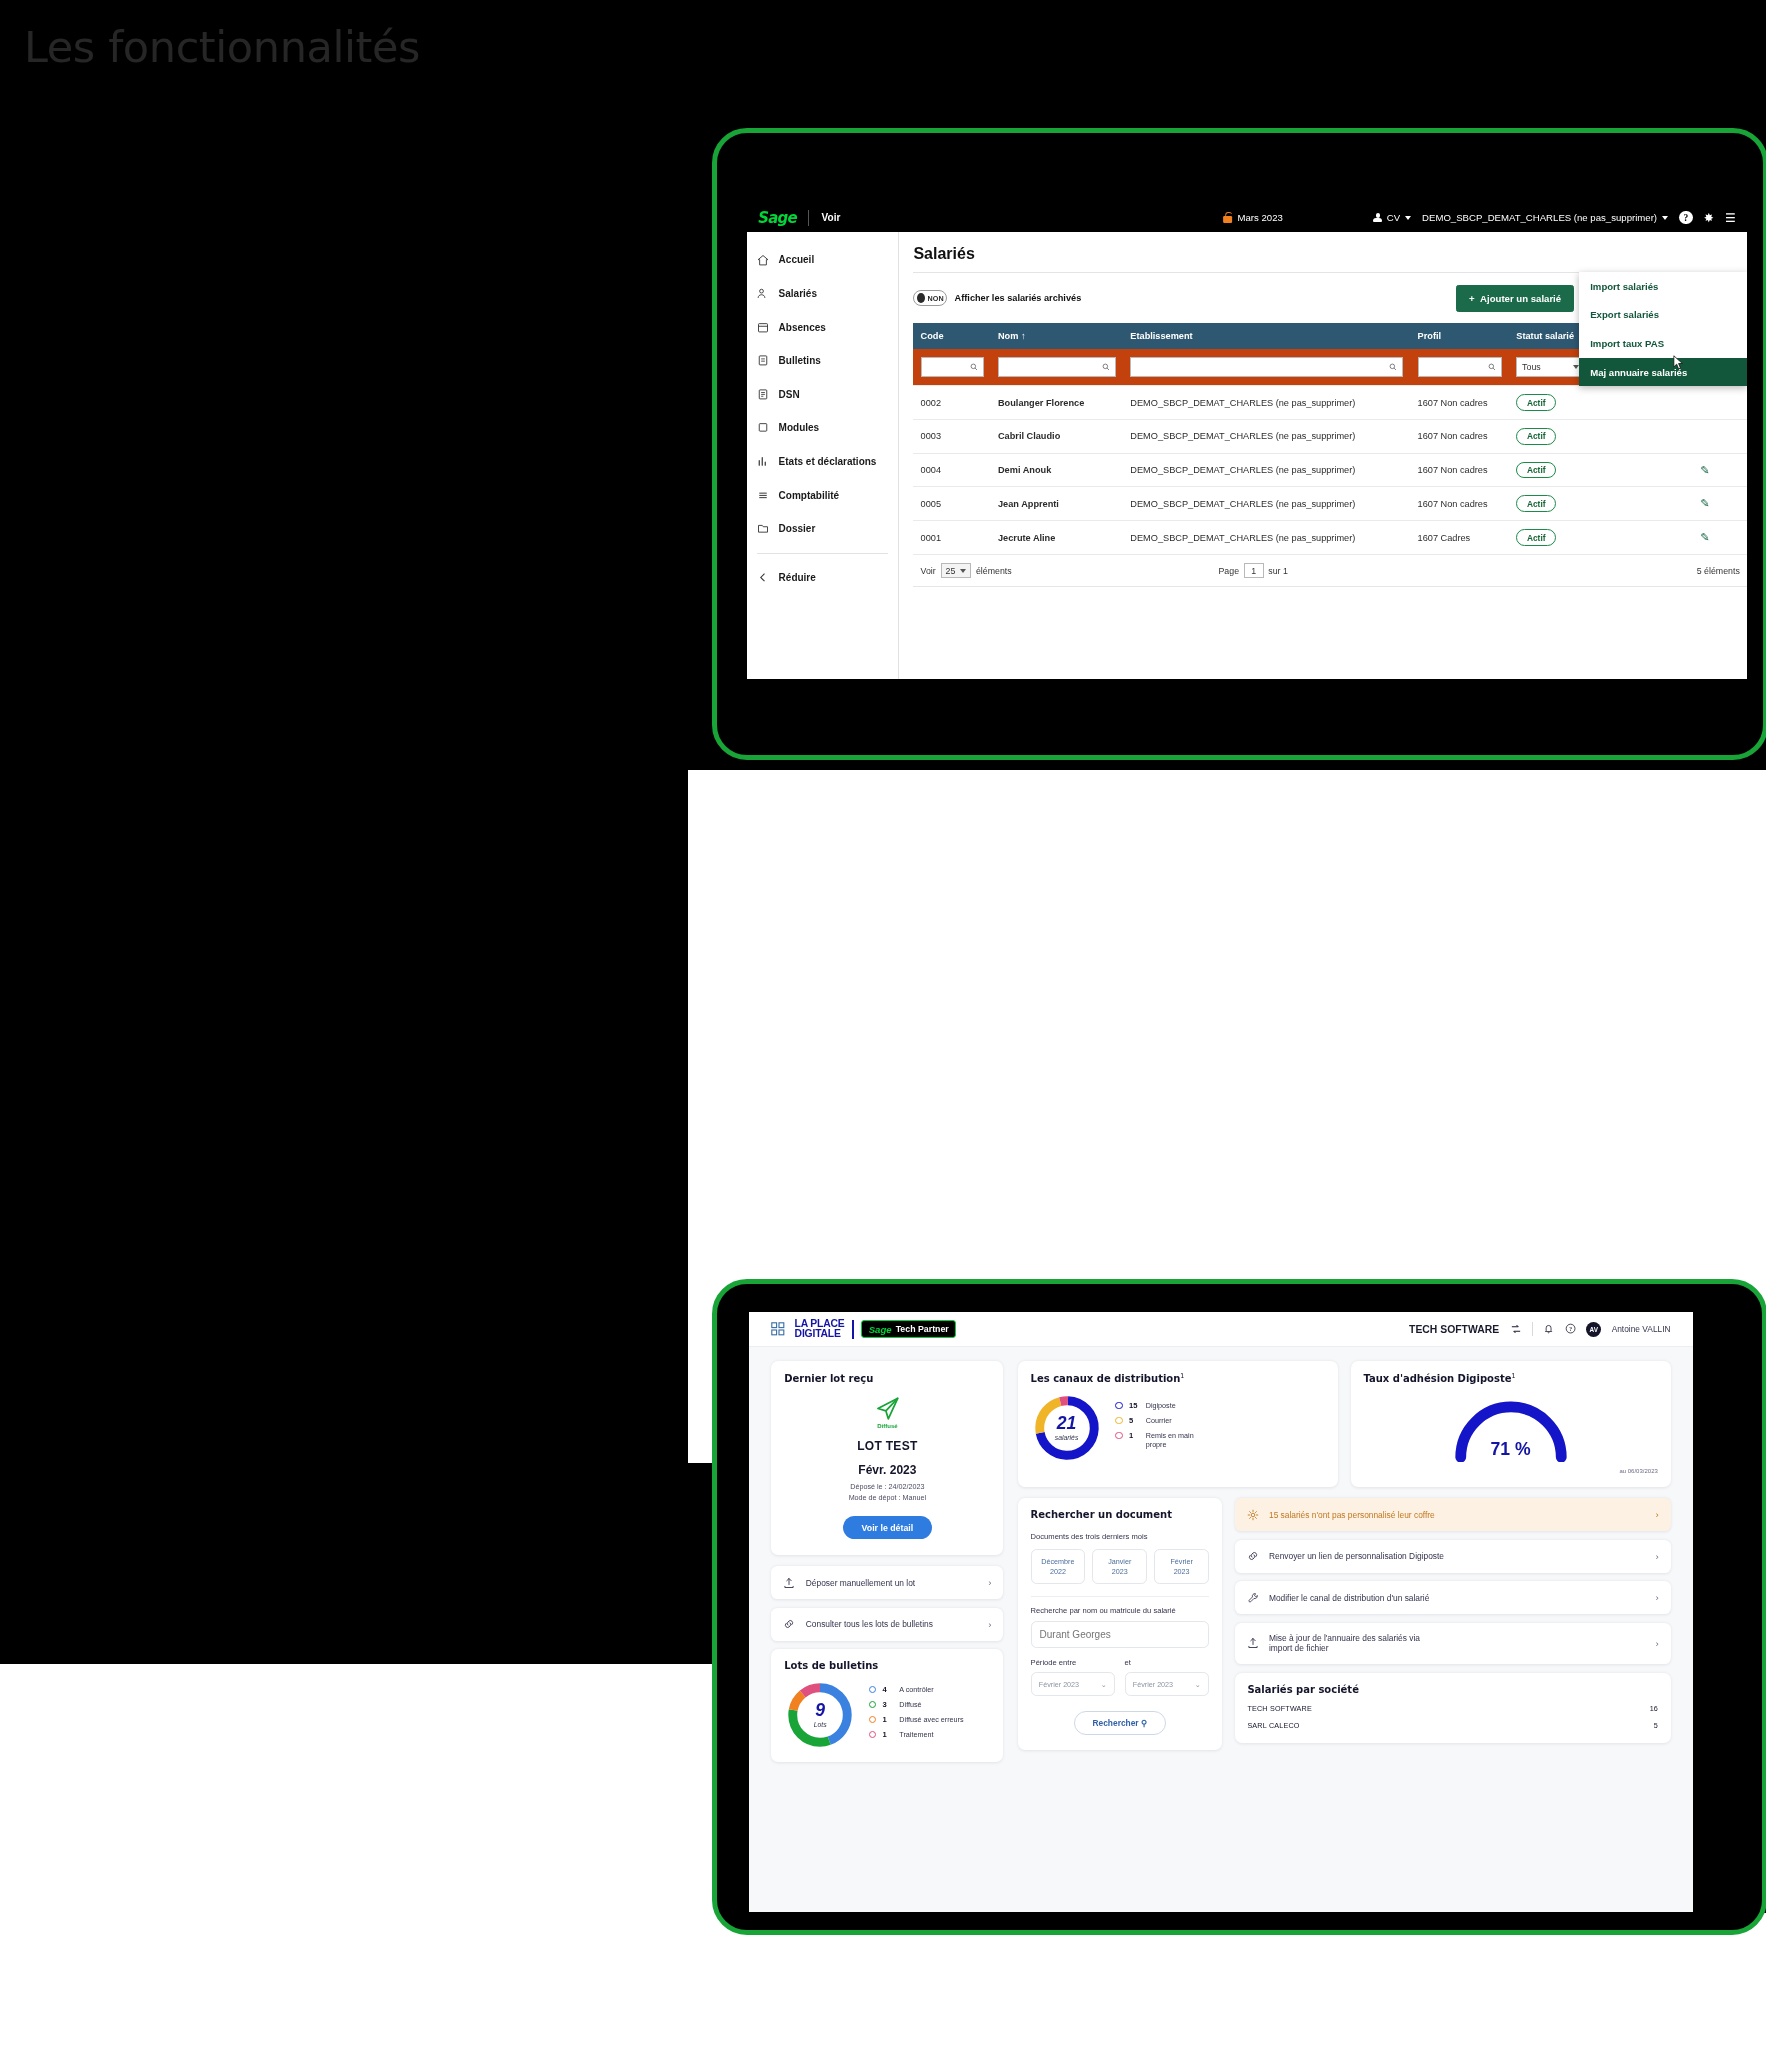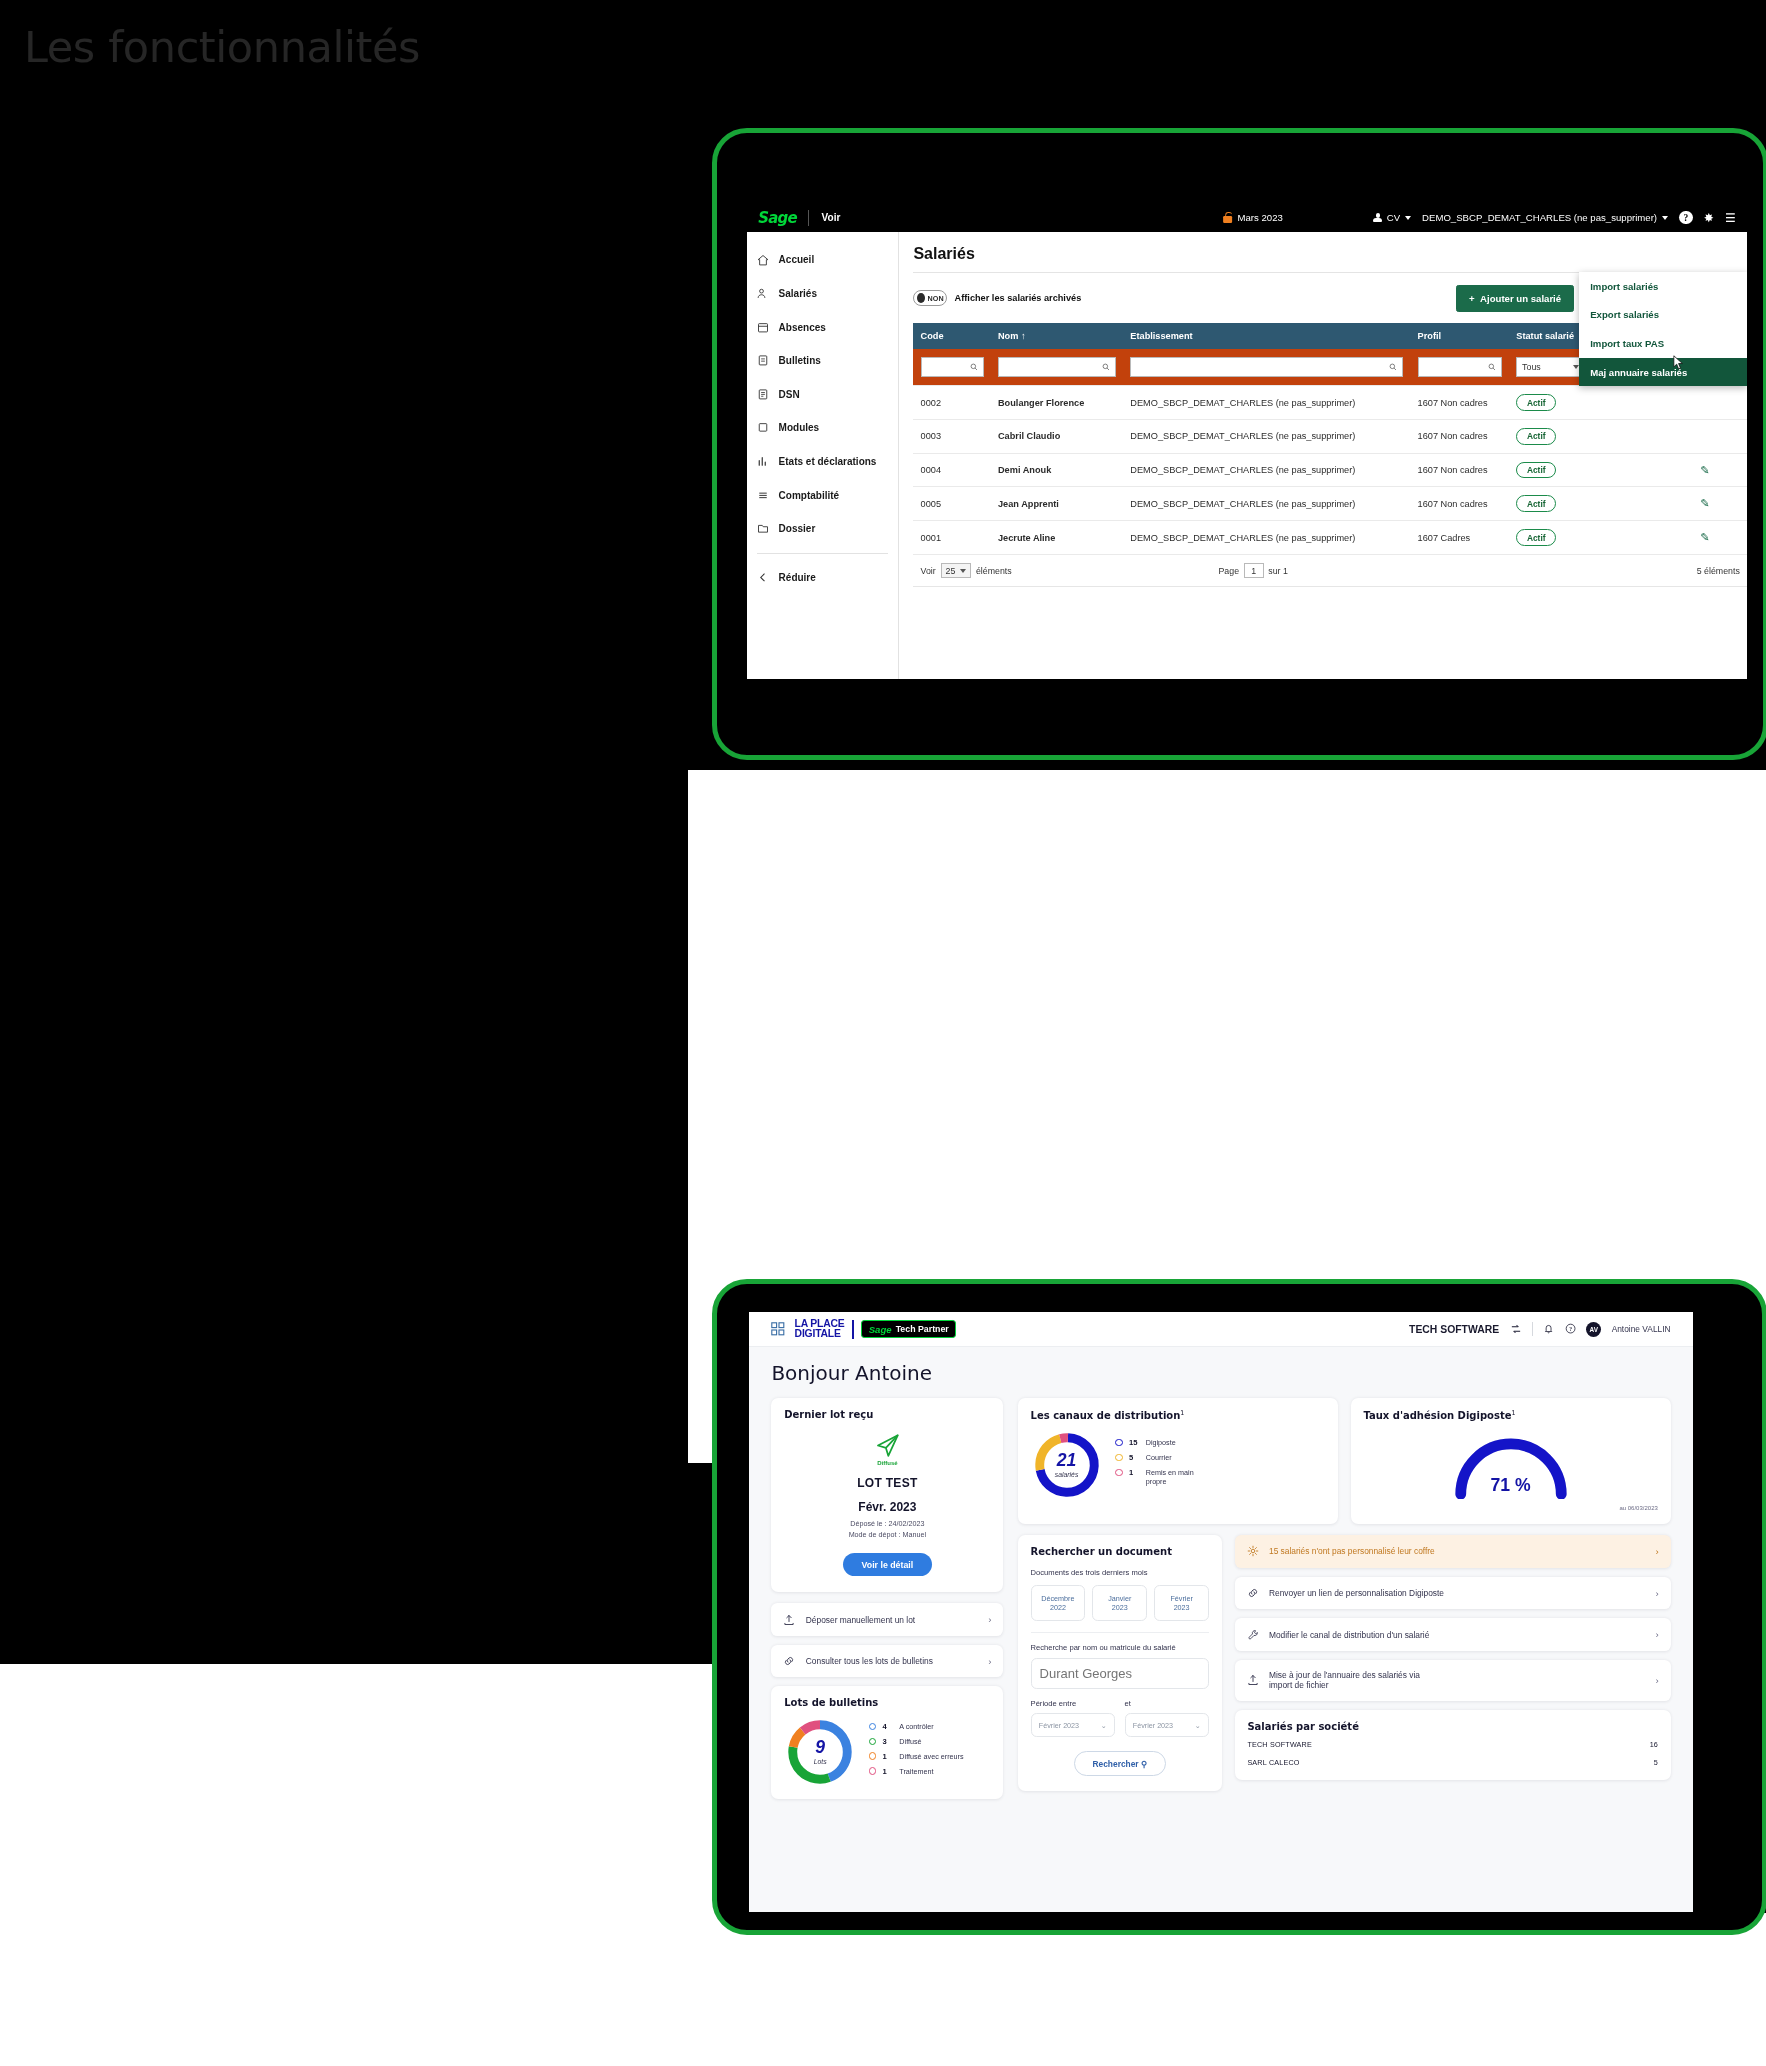--- a/index.html
+++ b/index.html
@@ -296,21 +296,21 @@
   .month-chips { display: flex; gap: 7.2px; }
   .chip {
     flex: 1; border: 0.8px solid #e3e6ea; border-radius: 5.6px; padding: 7.2px 1.6px;
     text-align: center; font-size: 7.2px; color: #4a6d9c; line-height: 1.35; cursor: pointer;
     background: #fff;
   }
   .sc-div { border-top: 0.8px solid #eceef1; margin: 11.2px 0 9.6px; }
   .sc-lbl { font-size: 7.6px; color: #33334d; margin-bottom: 5.6px; }
   .sc-input {
     width: 100%; border: 0.8px solid #e3e6ea; border-radius: 5.6px; padding: 7.2px 8px;
-    font-size: 13px; color: #a6adb8; background: #fff;
+    font-size: 10px; color: #a6adb8; background: #fff;
   }
   .period-row { display: flex; gap: 9.6px; margin-top: 9.6px; }
   .period-col { flex: 1; }
   .sel-box {
     border: 0.8px solid #e3e6ea; border-radius: 5.6px; padding: 6.4px 7.2px; font-size: 7.2px;
     color: #8c95a3; display: flex; align-items: center; justify-content: space-between;
     background:#fff; cursor: pointer;
   }
   .btn-search {
     display: block; margin: 14.4px auto 0; border: 0.8px solid #cdd8e6; border-radius: 13.6px;
@@ -647,21 +647,20 @@
           <svg style="width:11.2px;height:11.2px;font-size:13px" viewBox="0 0 16 16">
             <circle cx="8" cy="8" r="6.3" fill="none" stroke="#14142b" stroke-width="1.1"></circle>
             <text x="8" y="11.4" font-size="8" text-anchor="middle" fill="#14142b" font-family="Liberation Serif, serif">?</text>
           </svg>
           <span class="avatar">AV</span>
           <span class="uname">Antoine VALLIN</span>
         </div>
       </div>
 
       <div class="lpd-body">
-        <div class="lpd-greet">Bonjour Antoine</div>
 
         <div class="lpd-cols">
 
           <div class="col-l">
 
             <div class="card lot-card">
               <div class="card-title">Dernier lot reçu</div>
               <div class="plane-wrap">
                 <svg style="width:27px;height:27px" viewBox="0 0 34 34">
                   <path d="M30 4 5 17l10 3 3 10z" fill="none" stroke="#18a437" stroke-width="2.2" stroke-linejoin="round"></path>

